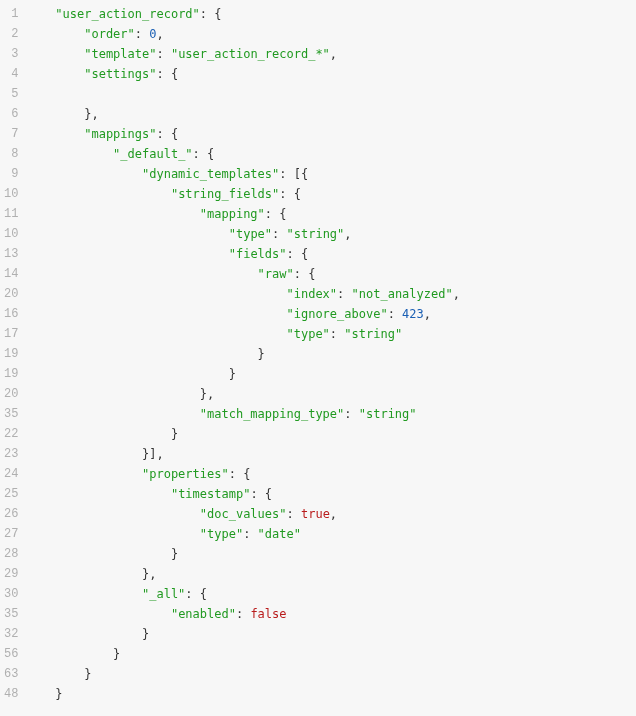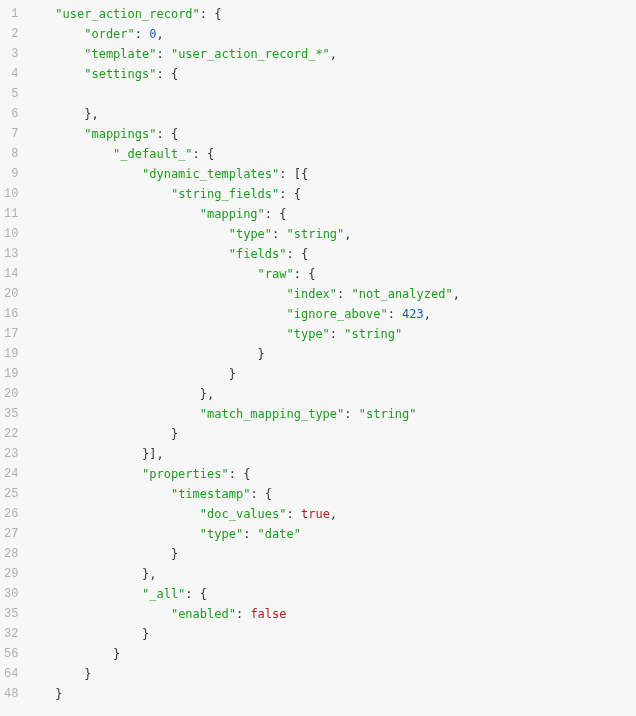--- a/index.html
+++ b/index.html
@@ -44,21 +44,21 @@
       <div>24</div>
       <div>25</div>
       <div>26</div>
       <div>27</div>
       <div>28</div>
       <div>29</div>
       <div>30</div>
       <div>35</div>
       <div>32</div>
       <div>56</div>
-      <div>64</div>
+      <div>63</div>
       <div>48</div>
     </div>
   <div class="code">
     <pre id="code"><span>    <span class="tok-str">"user_action_record"</span><span class="tok-p">: {</span></span>
 <span>        <span class="tok-str">"order"</span><span class="tok-p">: </span><span class="tok-num">0</span><span class="tok-p">,</span></span>
 <span>        <span class="tok-str">"template"</span><span class="tok-p">: </span><span class="tok-str">"user_action_record_*"</span><span class="tok-p">,</span></span>
 <span>        <span class="tok-str">"settings"</span><span class="tok-p">: {</span></span>
 <span></span>
 <span>        <span class="tok-p">},</span></span>
 <span>        <span class="tok-str">"mappings"</span><span class="tok-p">: {</span></span>

